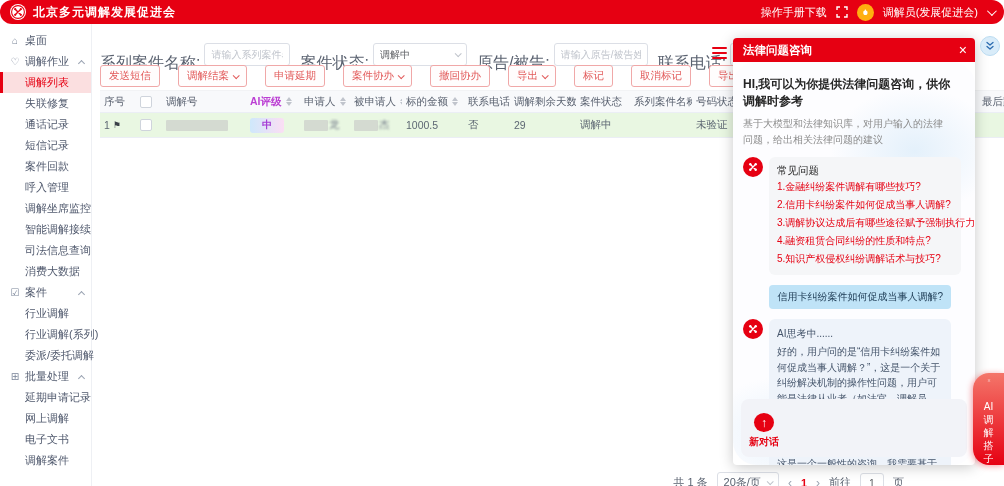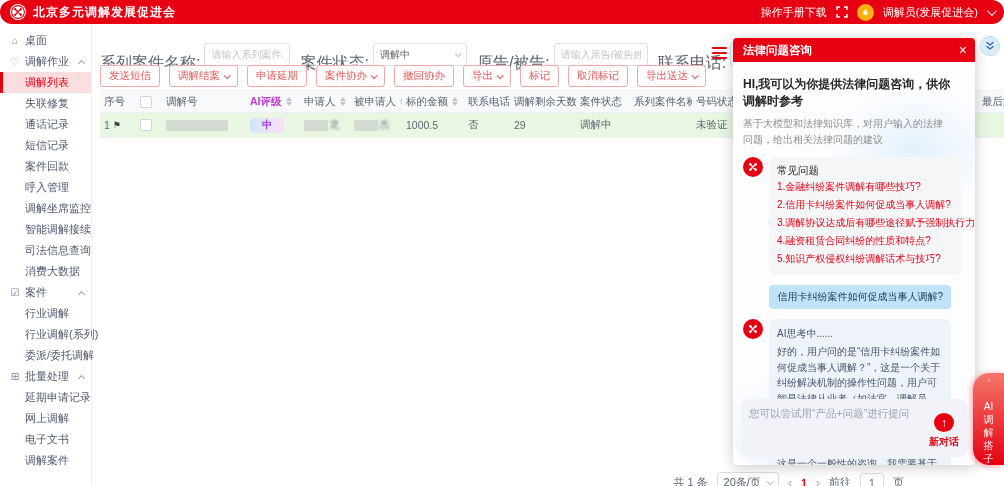--- a/index.html
+++ b/index.html
@@ -30,21 +30,21 @@
   .main { position:absolute; left:92px; top:24px; width:912px; height:462px; background:#fff; overflow:hidden; z-index:1; }
 
   .filters { position:absolute; left:8px; top:11px; display:flex; align-items:center; gap:10px; }
   .fgroup { display:flex; align-items:center; gap:4px; }
   .flabel { font-size:16px; color:#5a6270; white-space:nowrap;margin-top:18px; }
   .fin { height:23px; border:1px solid #dcdfe6; border-radius:3px; font-size:10px; padding:0 6px; color:#606266; outline:none; background:#fff; font-family:inherit; }
   .fin::placeholder { color:#c0c4cc; }
   .fsel { height:23px; border:1px solid #dcdfe6; border-radius:3px; font-size:10px; color:#606266; display:flex; align-items:center; padding:0 6px; position:relative; cursor:pointer; }
   .fsel .dn { margin-left:auto; width:5px; height:5px; border-right:1px solid #c0c4cc; border-bottom:1px solid #c0c4cc; transform:rotate(45deg) translateY(-1px); }
 
-  .toolbar { position:absolute; left:8px; top:41px; display:flex; gap:9px; }
+  .toolbar { position:absolute; left:8px; top:41px; display:flex; gap:18px; }
   .tbtn { height:22px; border:1px solid #f0a8a8; color:#e25a5a; background:#fffdfd; border-radius:3px;
           font-size:10.5px; padding:0 8px; display:flex; align-items:center; gap:4px; cursor:pointer; white-space:nowrap; }
   .tbtn .dn { width:5px; height:5px; border-right:1px solid #e25a5a; border-bottom:1px solid #e25a5a; transform:rotate(45deg) translateY(-1px); }
 
   
   .tbl { position:absolute; left:8px; top:66px; width:1080px; }
   .thead { display:flex; height:23px; background:#f8f9fb; border-top:1px solid #f2f3f5; border-bottom:1px solid #ebeef5; align-items:center; }
   .th { font-size:10.5px; color:#5a6270; padding-left:4px; display:flex; align-items:center; gap:2px; white-space:nowrap; overflow:hidden; flex-shrink:0; }
   .trow { display:flex; height:25px; background:#e9f7e2; border-bottom:1px solid #ebeef5; align-items:center; }
   .td { font-size:10.5px; color:#5d6773; padding-left:4px; white-space:nowrap; overflow:hidden; flex-shrink:0; display:flex; align-items:center; }
@@ -422,21 +422,20 @@
         </span>
         <div class="abub">
           <p>AI思考中......</p>
           <p>好的，用户问的是“信用卡纠纷案件如何促成当事人调解？”，这是一个关于纠纷解决机制的操作性问题，用户可能是法律从业者（如法官、调解员、律师）或金融机构法务人员，希望了解有效的调解策略和方法。</p>
           <p>用户没有提供具体的案件细节，所以这是一个一般性的咨询，我需要基于检索到的信息，从调解的原则、方法、流程和注意事项等方面进行系统性回答。</p>
 
         </div>
       </div>
 
       <div class="cinput">
-        <input placeholder="您可以尝试用“产品+问题”进行提问" style="">
         <div class="send-col">
           <span class="send">↑</span>
           <span class="newchat">新对话</span>
         </div>
       </div>
     </div>
   </div>
 
   <div class="collapse">
     <svg width="10" height="10" viewBox="0 0 10 10">

